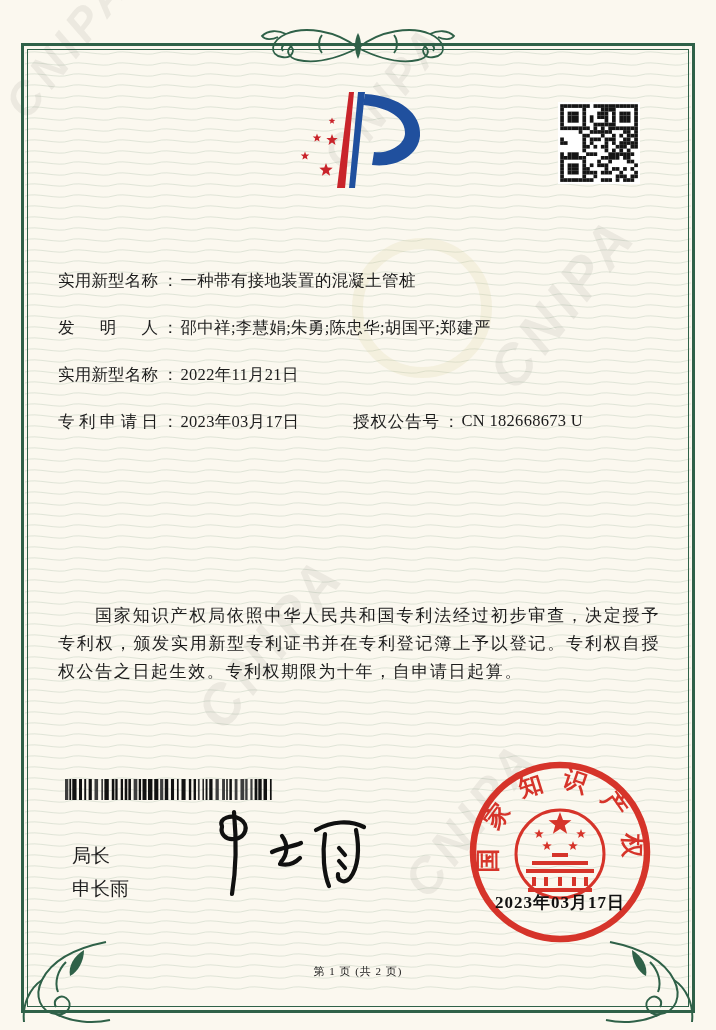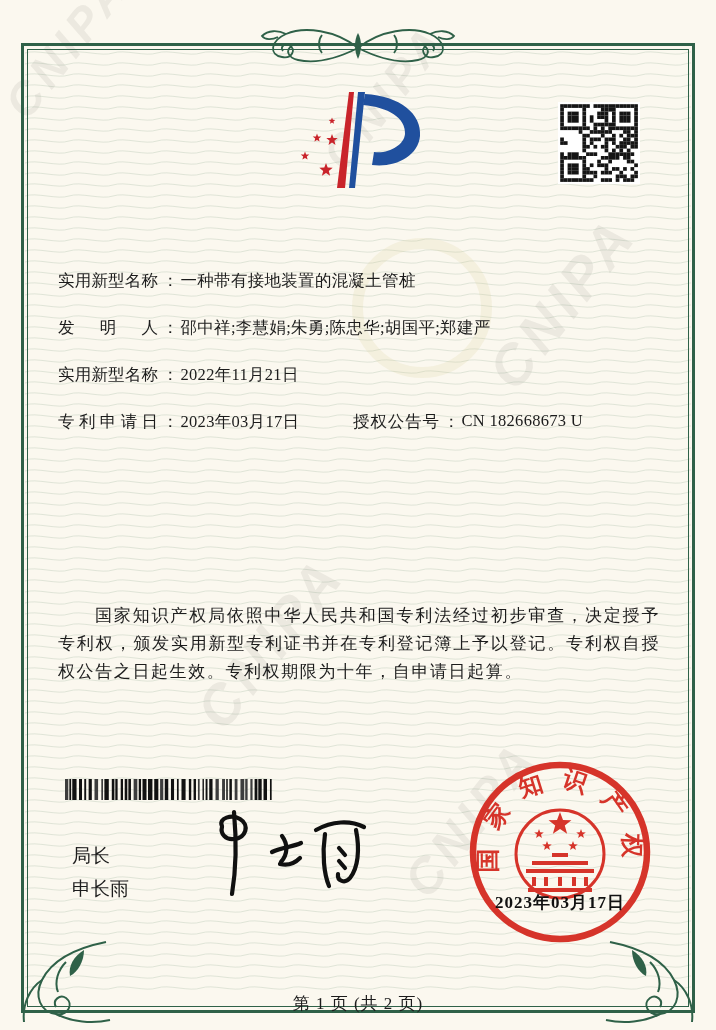--- a/index.html
+++ b/index.html
@@ -36,22 +36,22 @@
   .paras p{margin:0 0 6px 0;text-indent:37px;}
   
   #barcode{position:absolute;left:64px;top:779px;}
   .officer{position:absolute;left:60px;font-size:19px;
       font-family:"Liberation Sans","DejaVu Sans",sans-serif;margin-left:12px;}
   .officer.t1{top:843px;} .officer.t2{top:876px;}
   #sig{position:absolute;left:198px;top:806px;}
   #seal{position:absolute;left:466px;top:758px;opacity:0.93;}
   .sealdate{position:absolute;left:470px;top:891px;width:180px;text-align:center;
       font-size:17px;font-weight:600;letter-spacing:1px;color:#111;z-index:7;}
-  .footer{position:absolute;left:0;top:992px;width:716px;text-align:center;
-      font-size:17px;letter-spacing:1px;}
+  .footer{position:absolute;left:0;top:964px;width:716px;text-align:center;
+      font-size:11px;letter-spacing:1px;}
   
   .orn{position:absolute;pointer-events:none;}
   .orn-tc{left:238px;top:24px;}
   .orn-bl{left:6px;top:928px;}
   .orn-br{left:602px;top:928px;transform:scaleX(-1);}
 </style>
 </head>
 <body>
 
 <div class="page">

